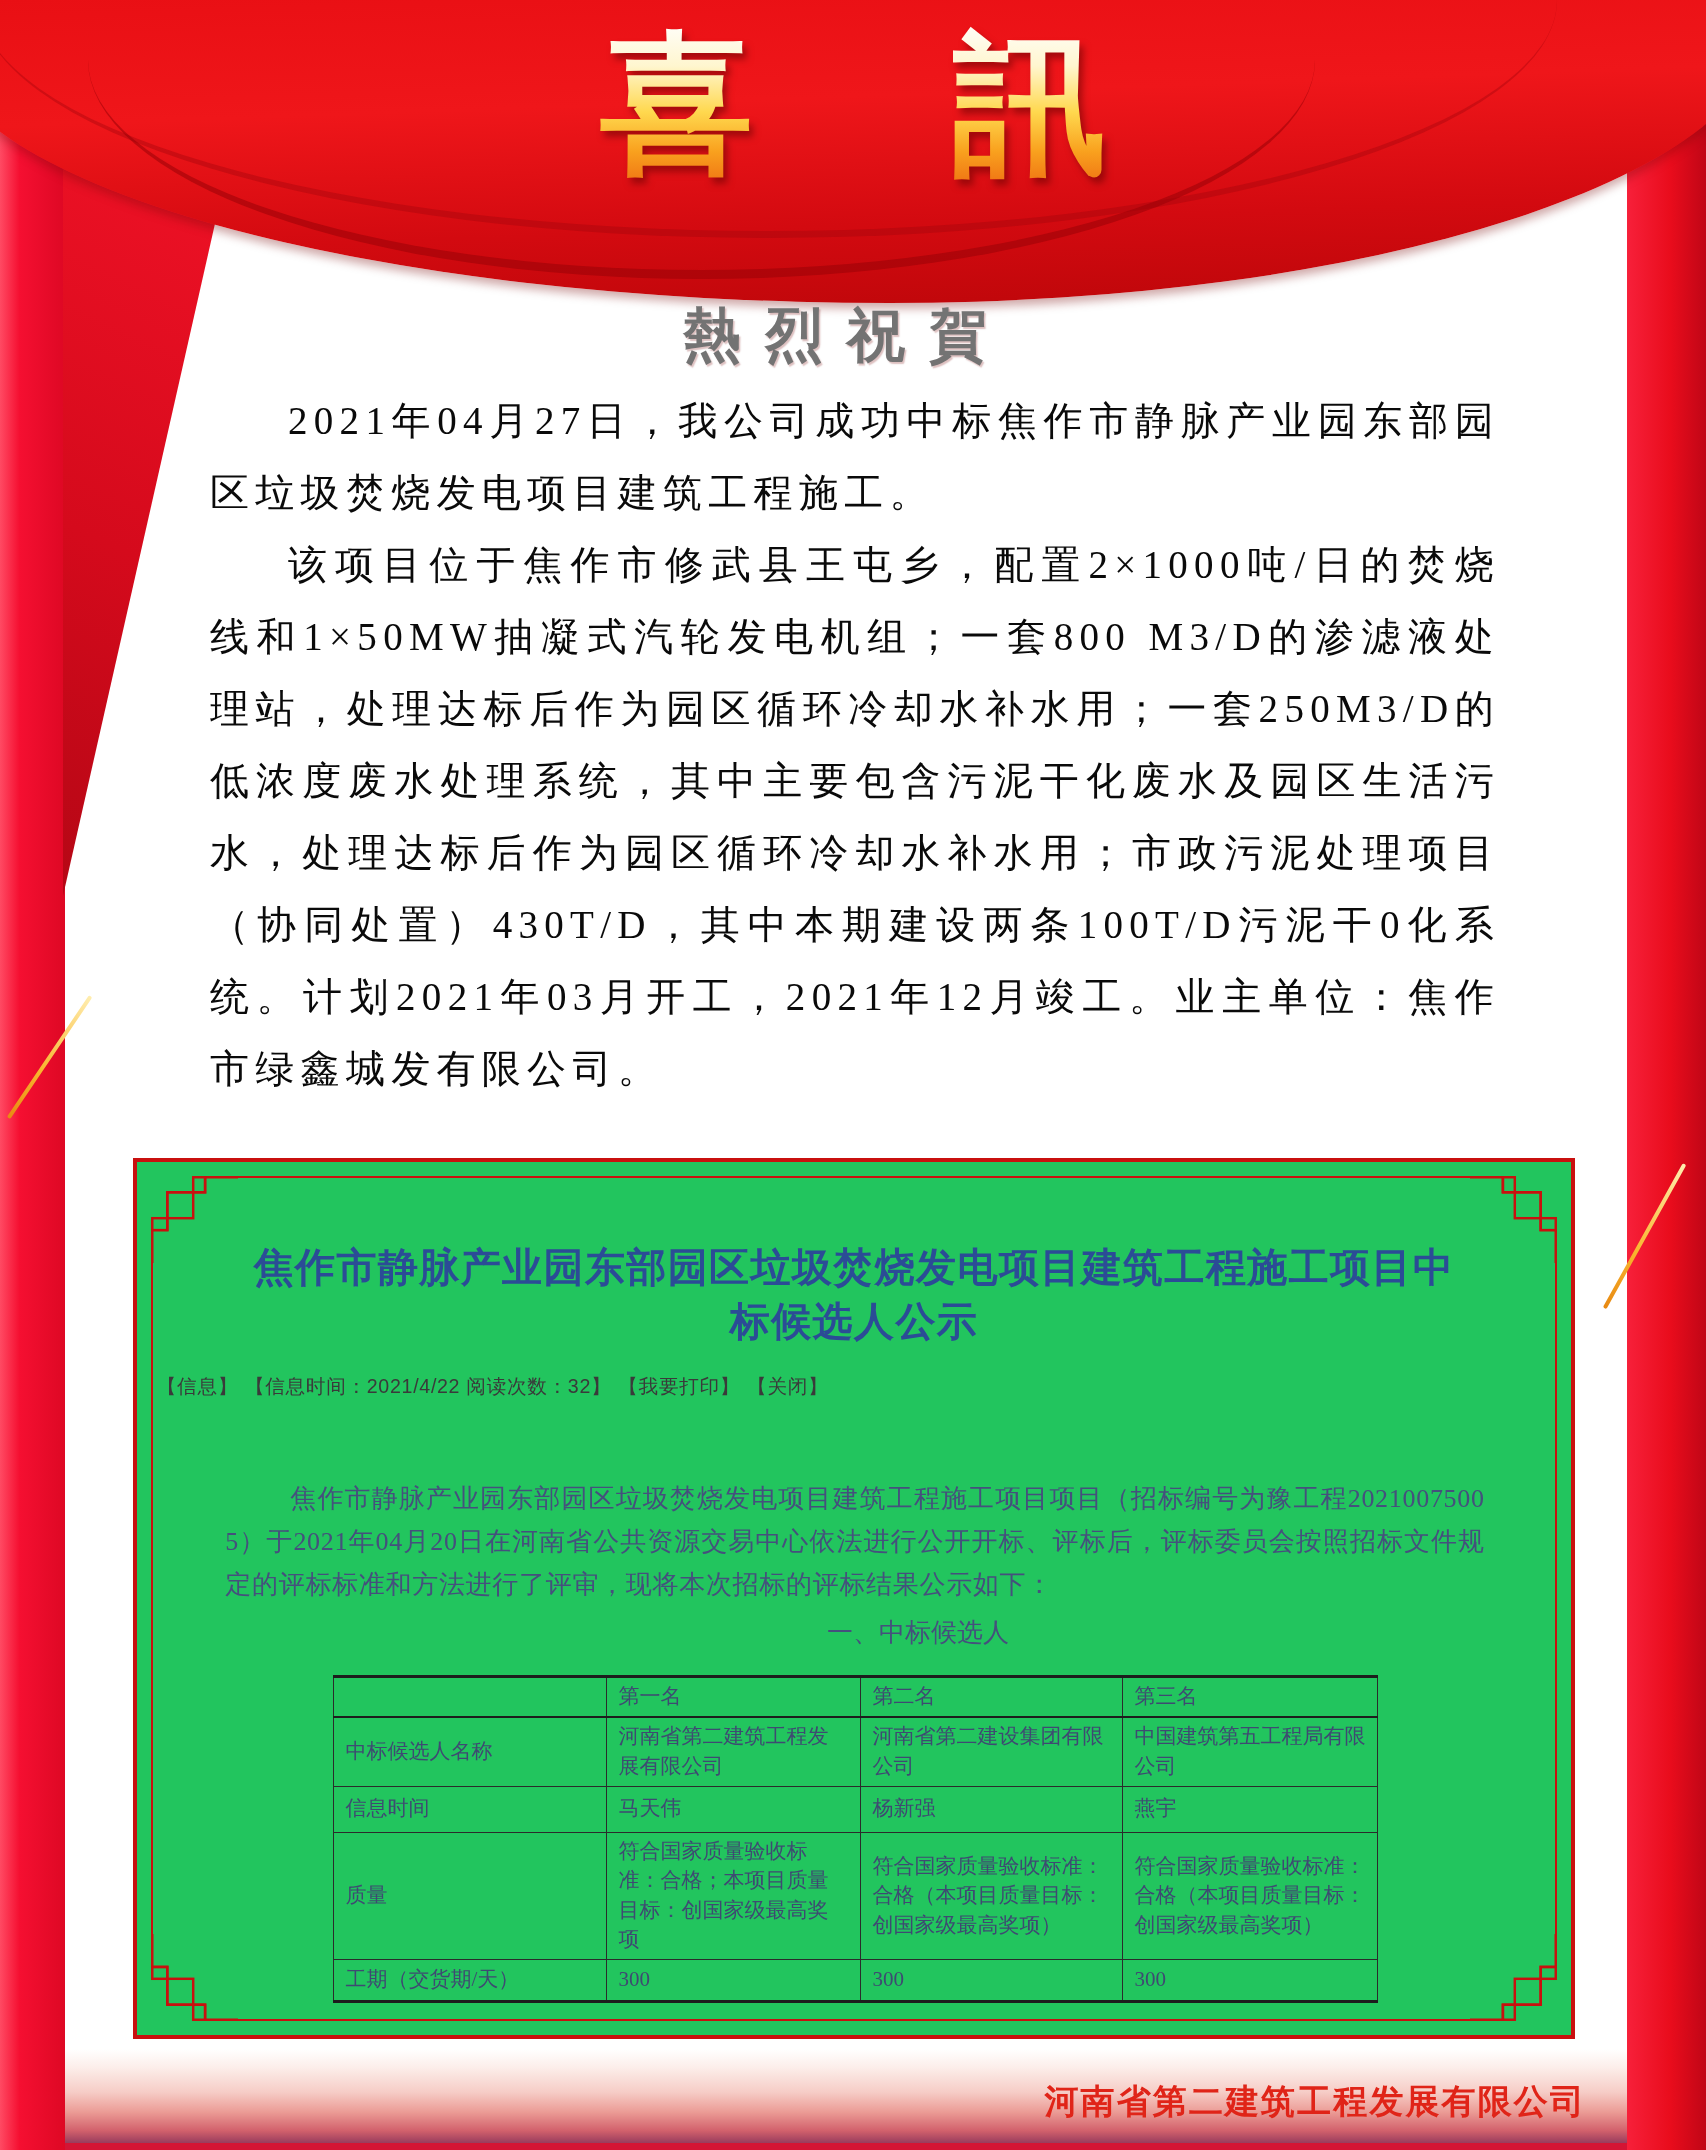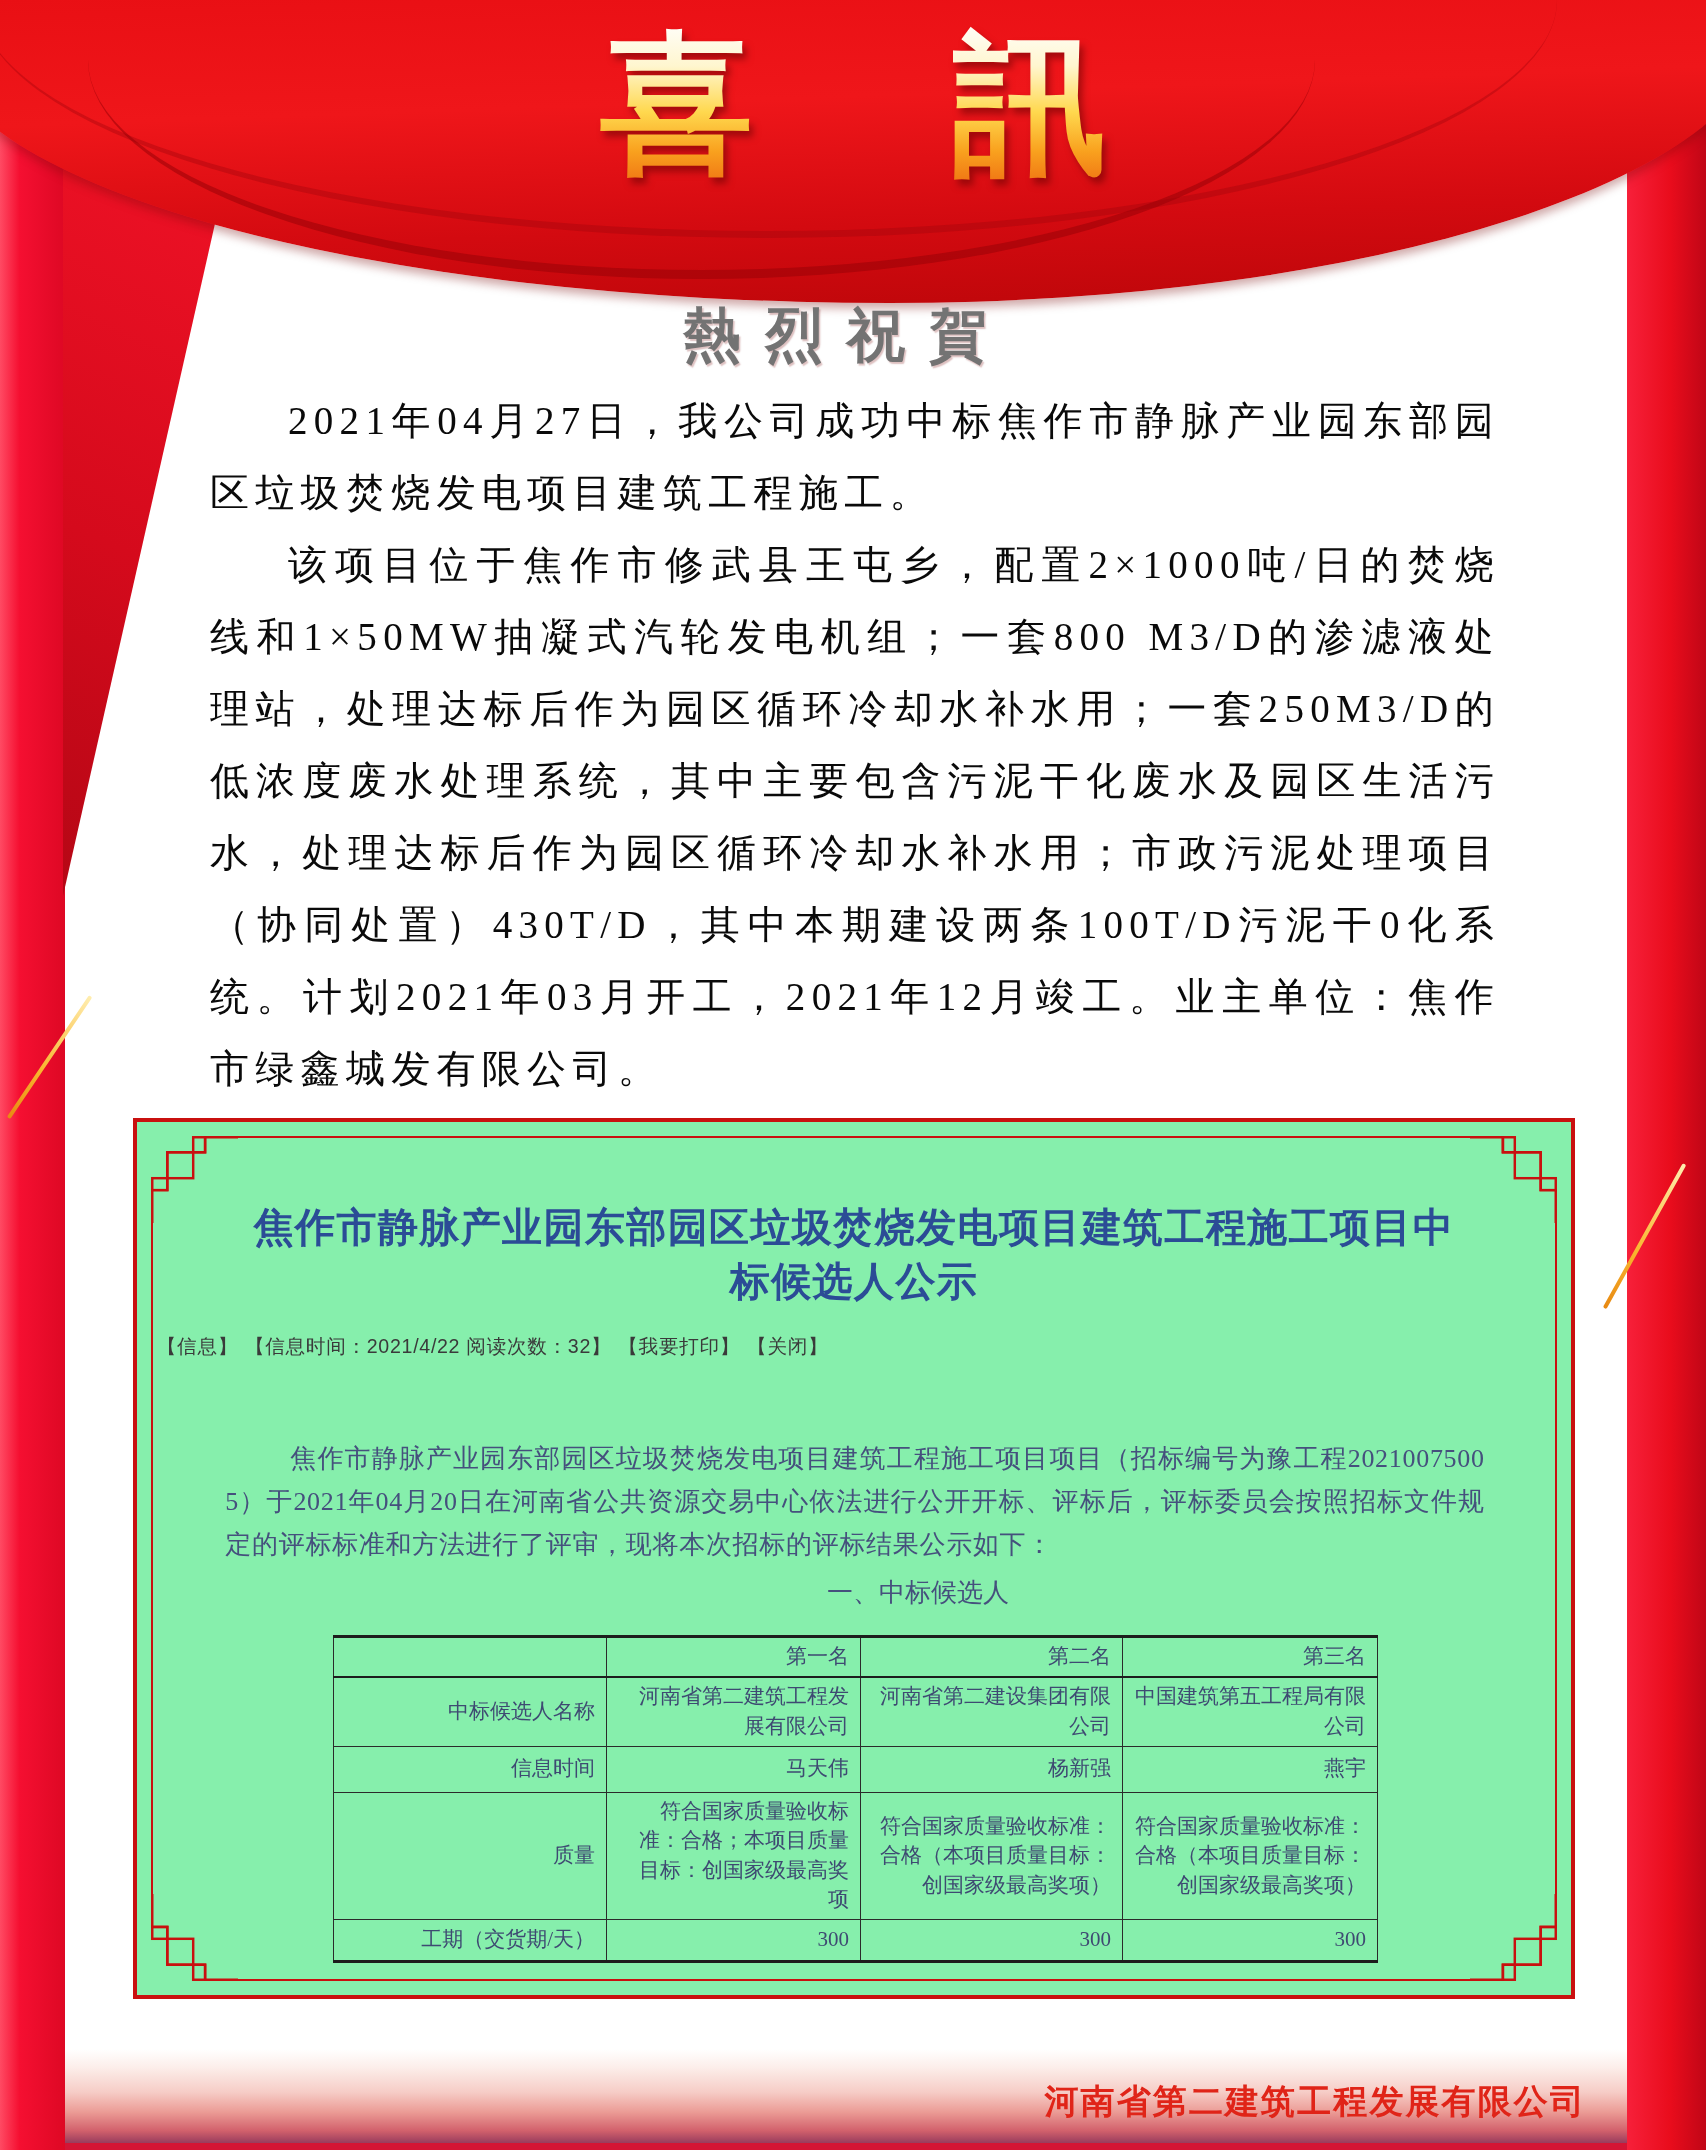--- a/index.html
+++ b/index.html
@@ -42,21 +42,21 @@
     font-family:"DejaVu Serif",serif;font-weight:bold;font-size:58px;color:#737373;
     letter-spacing:24px;text-shadow:1.4px 2.1px 1.4px rgba(120,0,0,.25);}
 
   
   .body-text{position:absolute;top:385px;left:210px;width:1290px;z-index:4;
     font-family:"Liberation Serif","DejaVu Serif",serif;font-size:39px;line-height:72px;
     letter-spacing:6.3px;color:#0a0a0a;text-align:justify;}
   .body-text p{margin:0;text-indent:2em;}
 
   
-  .frame{position:absolute;left:133px;top:1118px;width:1442px;height:881px;z-index:4;background:#86efac;}
+  .frame{position:absolute;left:133px;top:1158px;width:1442px;height:881px;z-index:4;background:#22c55e;}
   .frame-outer{position:absolute;inset:0;border:4.2px solid #c9100f;}
   .frame-seg{position:absolute;background:#c9100f;}
   .seg-top{top:18px;left:105px;right:105px;height:2.1px;}
   .seg-bottom{bottom:18px;left:105px;right:105px;height:2.1px;}
   .seg-left{left:18px;top:105px;bottom:105px;width:2.1px;}
   .seg-right{right:18px;top:105px;bottom:105px;width:2.1px;}
   .corner{position:absolute;width:105px;height:105px;}
   .corner-tl{top:0;left:0;}
   .corner-tr{top:0;right:0;transform:scaleX(-1);}
   .corner-bl{bottom:0;left:0;transform:scaleY(-1);}
@@ -69,21 +69,21 @@
     font-family:Liberation Sans, sans-serif;letter-spacing:0.7px;}
   .notice-meta span{margin:0 3.5px;}
   .notice-para{margin:77px 70px 0 72px;font-family:"Liberation Serif",serif;font-size:26px;
     line-height:43px;color:#45507d;text-align:justify;text-indent:2.5em;word-break:break-all;letter-spacing:0.7px;}
   .notice-heading{margin:8.4px 0 0 128px;font-family:"Liberation Serif",serif;font-size:26px;color:#45507d;text-align:center;}
 
   
   .notice-table{margin:25px 0 0 180px;width:1045px;border-collapse:collapse;table-layout:fixed;
     font-family:"Liberation Serif",serif;color:#3e4a72;
     border-top:3.5px solid #1d1d1d;border-bottom:3.5px solid #1d1d1d;}
-  .notice-table th,.notice-table td{border:1.4px solid #2b2b2b;text-align:right;vertical-align:middle;
+  .notice-table th,.notice-table td{border:1.4px solid #2b2b2b;text-align:left;vertical-align:middle;
     font-size:21px;font-weight:normal;padding:4.2px 11.2px;box-sizing:border-box;line-height:29.5px;}
   .notice-table thead th{border-bottom:2.8px solid #1d1d1d;}
   .col-label{width:273px;}
   .col-a{width:254px;}
   .col-b{width:262px;}
   .col-c{width:255px;}
   .r-head{height:41px;}
   .r-name{height:67px;}
   .r-mgr{height:46px;}
   .r-qual{height:95px;}

